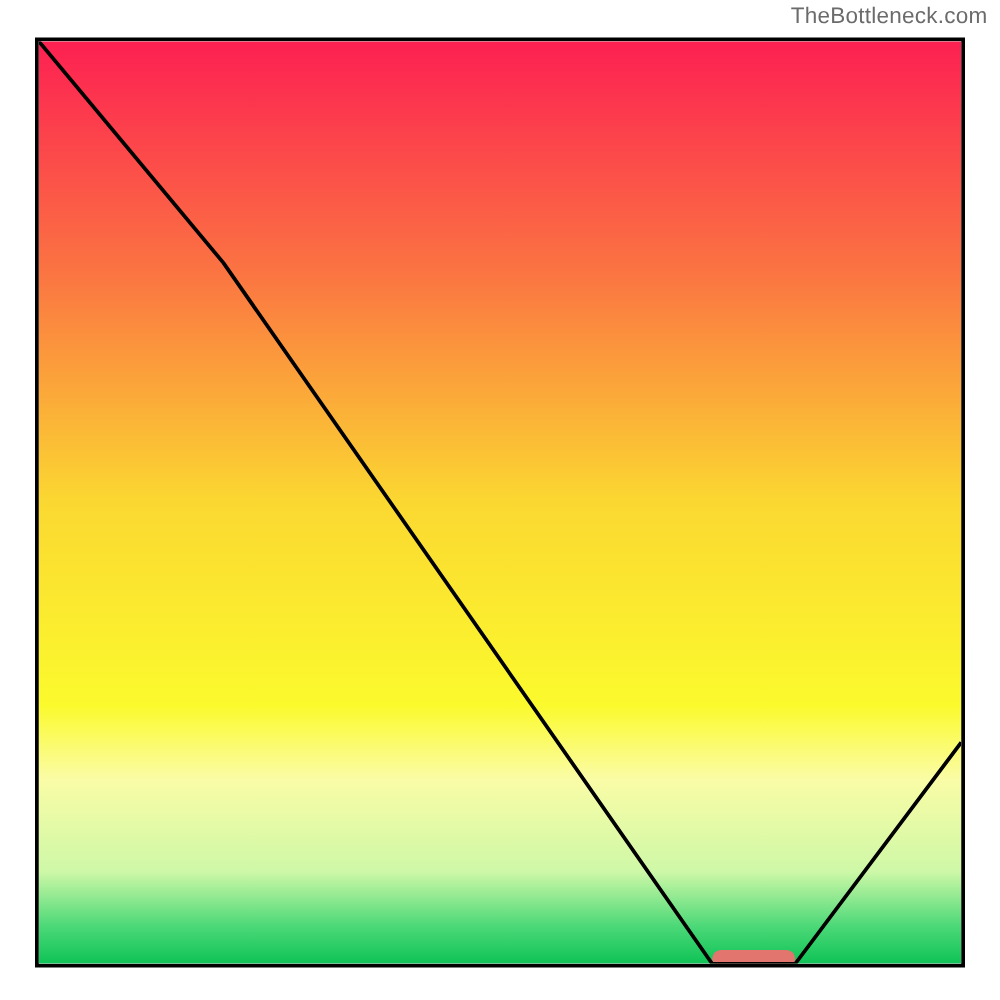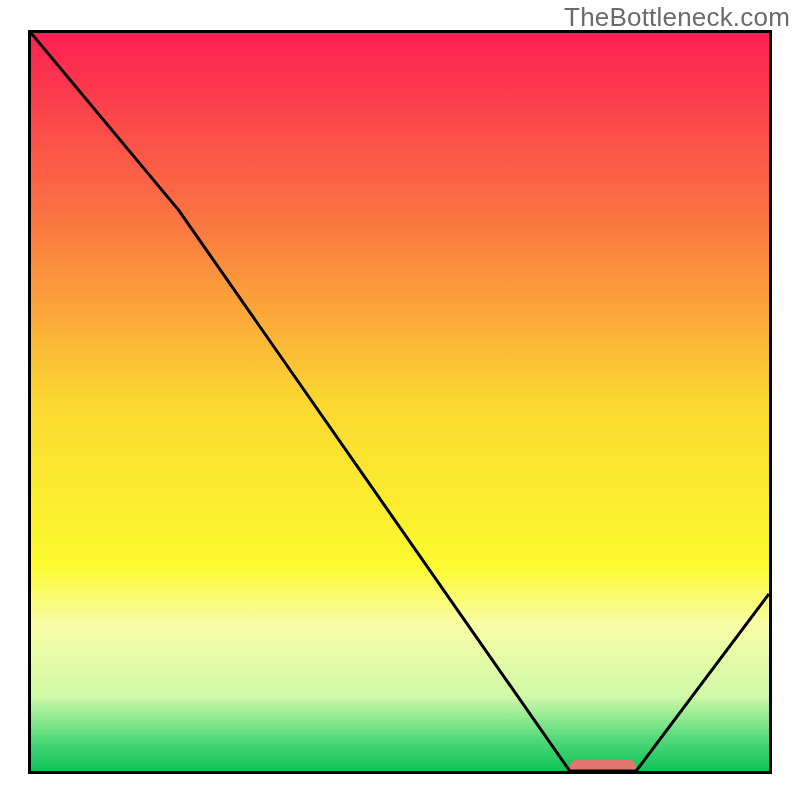--- a/index.html
+++ b/index.html
@@ -12,21 +12,21 @@
   }
   .container {
     position: relative;
     width: 800px;
     height: 800px;
   }
   .attribution {
     position: absolute;
     top: 2px;
     right: 10px;
-    font-size: 26px;
+    font-size: 18px;
     color: #6b6b6b;
     font-weight: 500;
     letter-spacing: 0.2px;
   }
   .plot {
     position: absolute;
     left: 28px;
     top: 30px;
     width: 744px;
     height: 744px;

